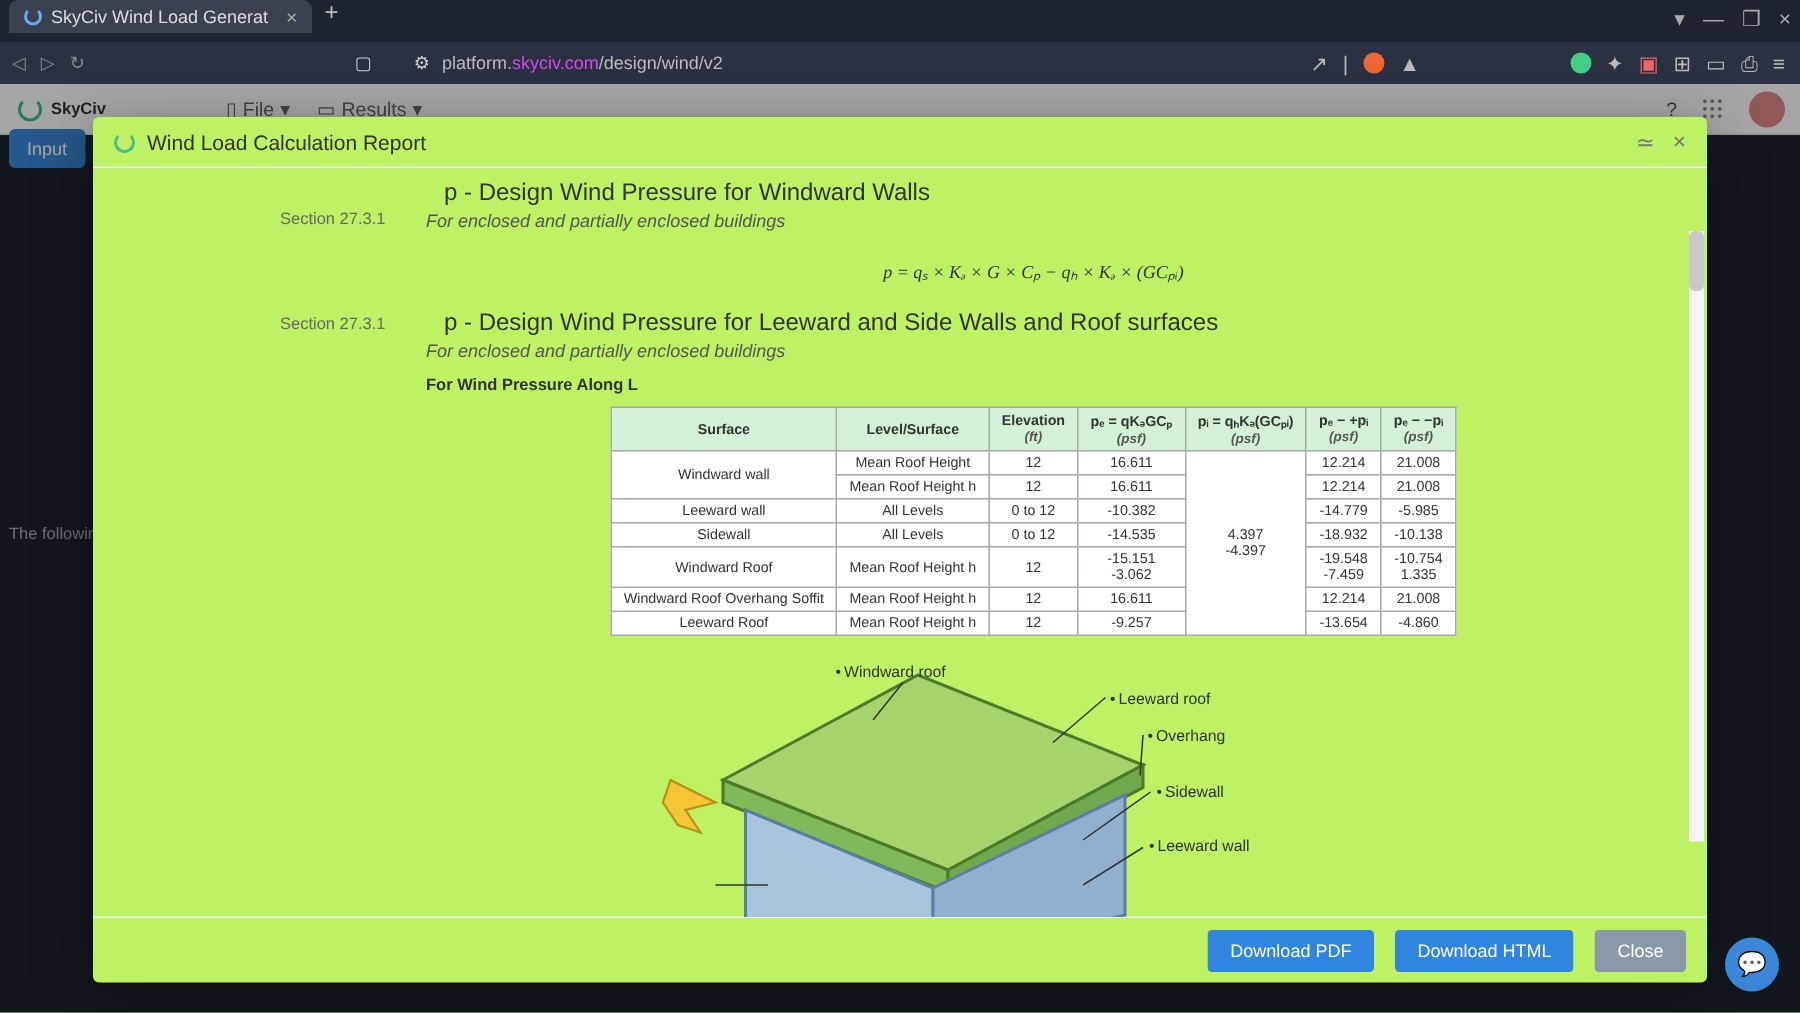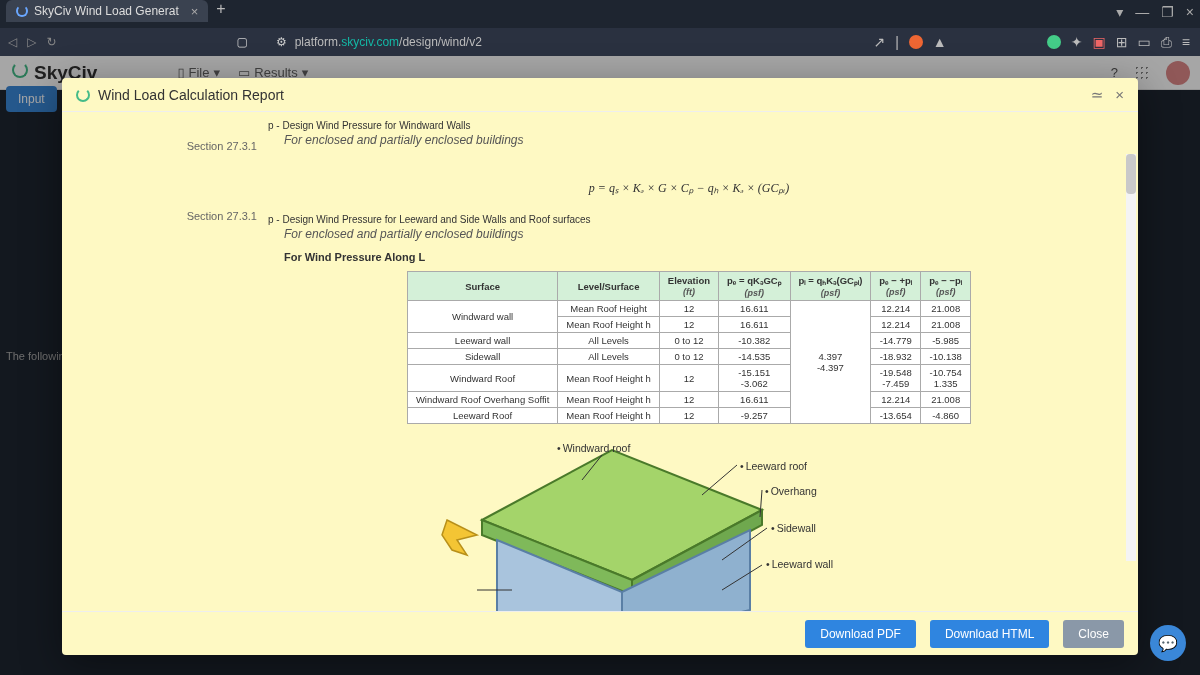--- a/index.html
+++ b/index.html
@@ -10,49 +10,49 @@
   .chrome-tab { background:#3a4250; height:22px; display:flex; align-items:center; padding:0 10px; border-radius:6px 6px 0 0; gap:6px; }
   .chrome-tab .favicon { width:12px; height:12px; border:2px solid #6aa7ff; border-top-color:transparent; border-radius:50%; }
   .tab-x { color:#aaa; font-size:13px; margin-left:6px; }
   .new-tab { color:#bbb; margin-left:8px; font-size:16px; }
   .chrome-top-right { position:absolute; right:6px; top:4px; color:#aaa; display:flex; gap:12px; font-size:14px; }
 
   .url-bar { height:28px; background:#2a3140; display:flex; align-items:center; color:#ccc; font-size:12px; padding:0 8px; position:relative; }
   .nav-arrows { display:flex; gap:10px; color:#888; }
   .url-field { flex:1; margin-left:180px; display:flex; align-items:center; gap:8px; }
   .url-text { color:#bbb; }
-  .url-text .domain { color:#14b8a6; }
+  .url-text .domain { color:#d946ef; }
   .url-extras-right { position:absolute; right:10px; display:flex; gap:10px; align-items:center; color:#bbb; font-size:14px; }
   .badge-circ { width:14px; height:14px; border-radius:50%; display:inline-block; }
 
   
   .app-bar { height:34px; background:#fff; border-bottom:1px solid #e5e5e5; display:flex; align-items:center; padding:0 12px; font-size:13px; color:#555; position:relative; }
-  .logo { display:flex; align-items:flex-start; gap:6px; font-weight:600; color:#333; font-size:19px; }
+  .logo { display:flex; align-items:center; gap:6px; font-weight:600; color:#333; font-size:11px; }
   .logo .ring { width:16px; height:16px; border:2px solid #4b8; border-top-color:transparent; border-radius:50%; }
   .app-menu { display:flex; gap:18px; margin-left:80px; color:#666; }
   .app-menu span { display:flex; align-items:center; gap:4px; cursor:pointer; }
   .app-right { position:absolute; right:10px; display:flex; gap:16px; align-items:center; }
   .avatar { width:24px; height:24px; background:#d88; border-radius:50%; }
   .grid-dots { width:16px; height:16px; background-image: radial-gradient(#888 1px, transparent 1px); background-size:5px 5px; }
   .input-pill { position:absolute; left:6px; top:86px; background:#3a87d8; color:#fff; padding:6px 12px; border-radius:4px; font-size:12px; }
   .bg-gray { color:#aaa; font-size:11px; position:absolute; left:0; top:350px; padding:0 6px; }
 
   
   .modal-backdrop { position:absolute; inset:56px 0 0 0; background:rgba(0,0,0,0.35); }
-  .modal { position:absolute; left:62px; top:78px; right:62px; bottom:20px; background:#fef9c3; border-radius:4px; box-shadow:0 10px 40px rgba(0,0,0,0.4); display:flex; flex-direction:column; }
+  .modal { position:absolute; left:62px; top:78px; right:62px; bottom:20px; background:#bef264; border-radius:4px; box-shadow:0 10px 40px rgba(0,0,0,0.4); display:flex; flex-direction:column; }
   .modal-header { height:34px; border-bottom:1px solid #eee; display:flex; align-items:center; padding:0 14px; gap:8px; font-size:14px; color:#333; }
   .modal-header .ring2 { width:14px; height:14px; border:2px solid #4b8; border-top-color:transparent; border-radius:50%; }
   .modal-header-right { margin-left:auto; display:flex; gap:12px; color:#777; font-size:15px; }
 
   .modal-body { flex:1; overflow:auto; padding:6px 22px 6px 200px; font-size:11px; color:#333; position:relative; }
   .sec-label { text-align:right; color:#666; position:absolute; }
   .section-title { font-weight:600; font-size:12px; color:#333; margin:6px 0 10px 22px; }
 
-  .para { font-size:10px; color:#333; margin:2px 0 2px 6px; }
-  .formula { text-align:center; font-style:italic; font-family:Georgia, serif; color:#333; margin:32px 0 18px 0; font-size:12px; }
+  .para { font-size:16px; color:#333; margin:2px 0 2px 34px; }
+  .formula { text-align:center; font-style:italic; font-family:Georgia, serif; color:#333; margin:18px 0 18px 0; font-size:12px; }
   .sub-note { font-style:italic; font-size:12px; color:#555; margin:2px 0 6px 22px; }
 
   .block-h { font-weight:600; font-size:11px; margin:10px 0 8px 22px; }
 
   table.data { border-collapse:collapse; margin:4px auto 16px auto; font-size:9.5px; color:#333; }
   table.data th, table.data td { border:1px solid #aaa; padding:2px 8px; text-align:center; white-space:nowrap; background:#fff; }
   table.data th { background:#d4f0d8; font-weight:600; }
   table.data .sublab { font-style:italic; font-size:9px; color:#555; }
 
   .diagram { position:relative; height:200px; margin:4px 0 0 20px; }

